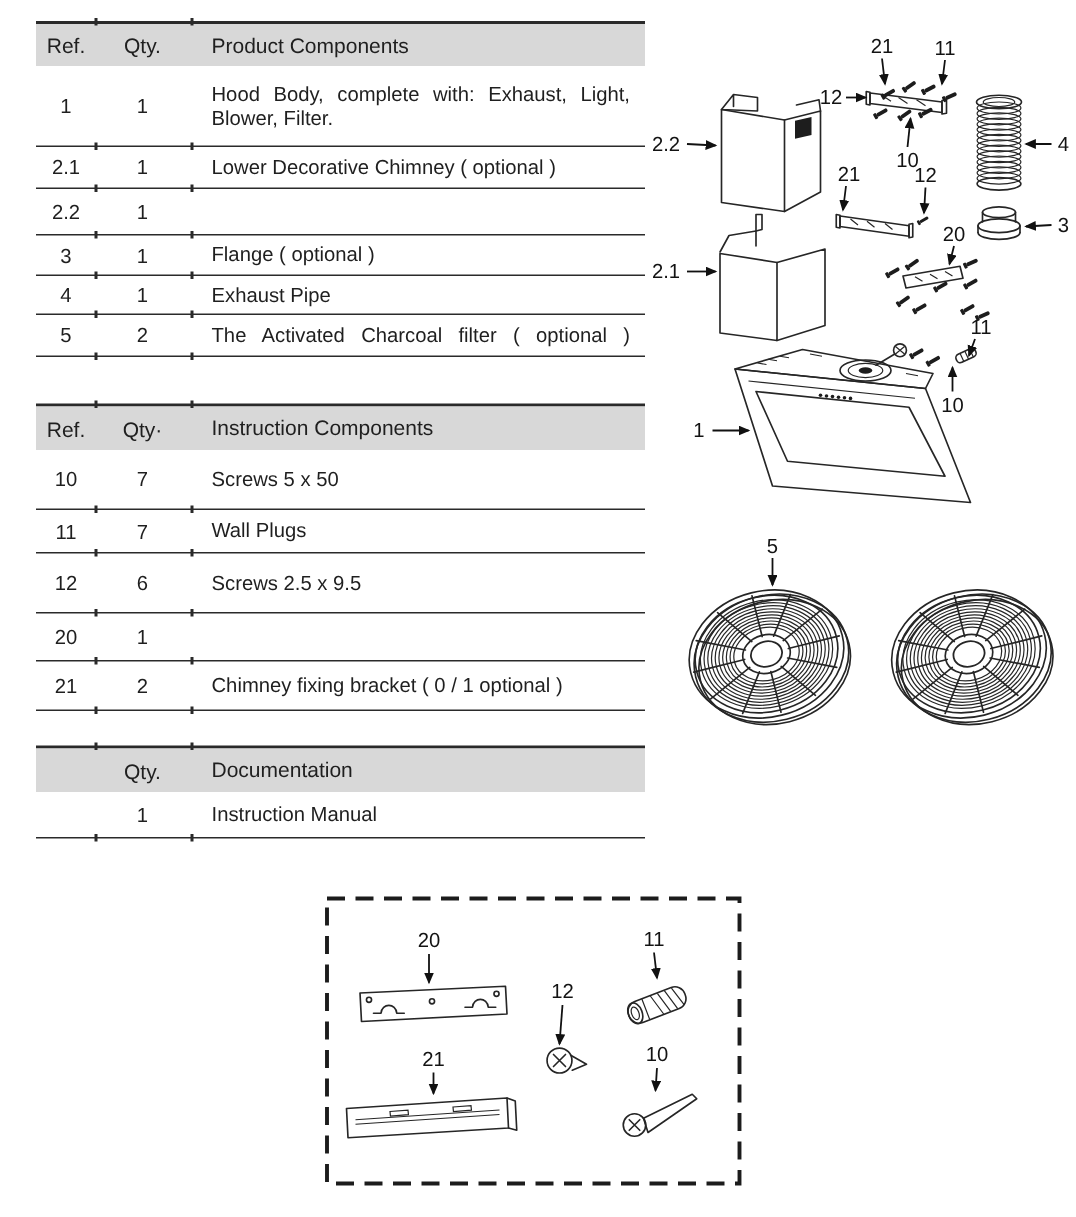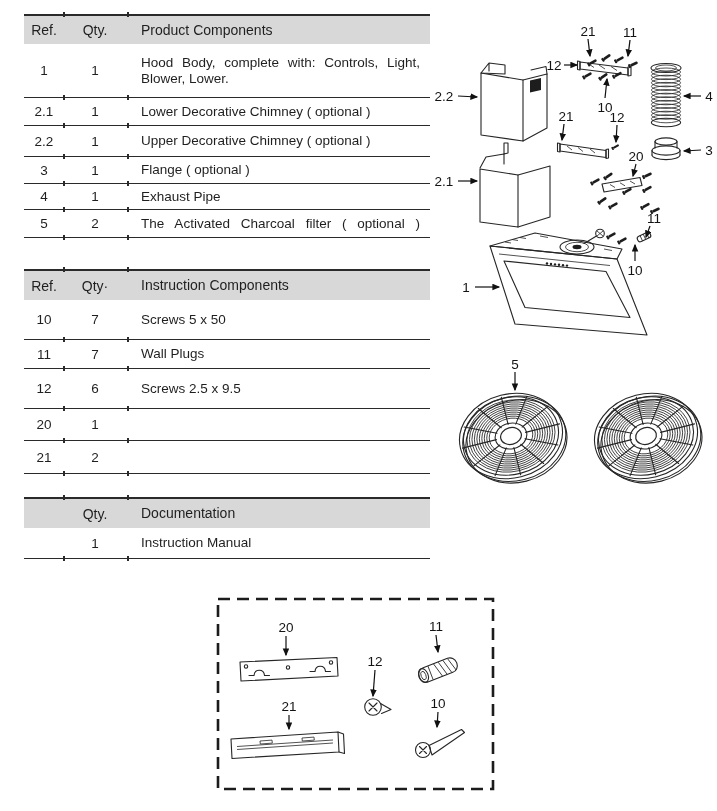--- a/index.html
+++ b/index.html
@@ -277,31 +277,30 @@
   <div class="tbl" id="t1">
     <div class="thead">
       <span class="cell ref">Ref.</span>
       <span class="cell qty">Qty.</span>
       <span class="cell desc">Product Components</span>
     </div>
     <div class="rows">
         <div class="row">
           <span class="cell ref">1</span>
           <span class="cell qty">1</span>
-          <span class="cell desc">Hood Body, complete with: Controls, Light, Blower, Lower.</span>
+          <span class="cell desc">Hood Body, complete with: Exhaust, Light, Blower, Filter.</span>
         </div>
         <div class="row">
           <span class="cell ref">2.1</span>
           <span class="cell qty">1</span>
           <span class="cell desc">Lower Decorative Chimney ( optional )</span>
         </div>
         <div class="row">
           <span class="cell ref">2.2</span>
           <span class="cell qty">1</span>
-          <span class="cell desc">Upper Decorative Chimney ( optional )</span>
         </div>
         <div class="row">
           <span class="cell ref">3</span>
           <span class="cell qty">1</span>
           <span class="cell desc">Flange ( optional )</span>
         </div>
         <div class="row">
           <span class="cell ref">4</span>
           <span class="cell qty">1</span>
           <span class="cell desc">Exhaust Pipe</span>
@@ -336,20 +335,21 @@
           <span class="cell qty">6</span>
           <span class="cell desc">Screws 2.5 x 9.5</span>
         </div>
         <div class="row">
           <span class="cell ref">20</span>
           <span class="cell qty">1</span>
         </div>
         <div class="row">
           <span class="cell ref">21</span>
           <span class="cell qty">2</span>
+          <span class="cell desc">Chimney fixing bracket ( 0 / 1 optional )</span>
         </div>
       </div>
   </div>
 
   <div class="tbl" id="t3">
     <div class="thead">
       <span class="cell ref"></span>
       <span class="cell qty">Qty.</span>
       <span class="cell desc">Documentation</span>
     </div>

